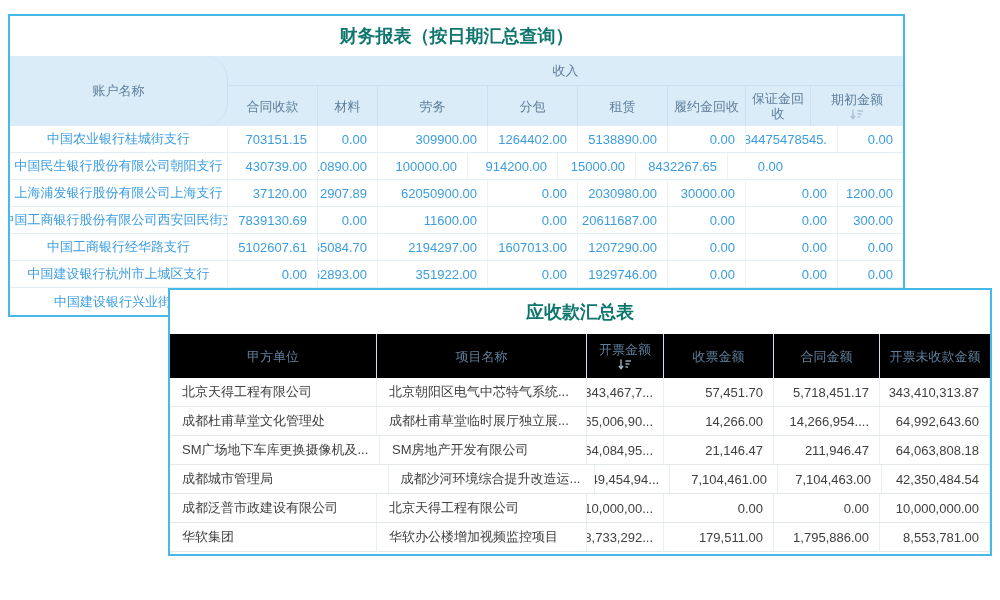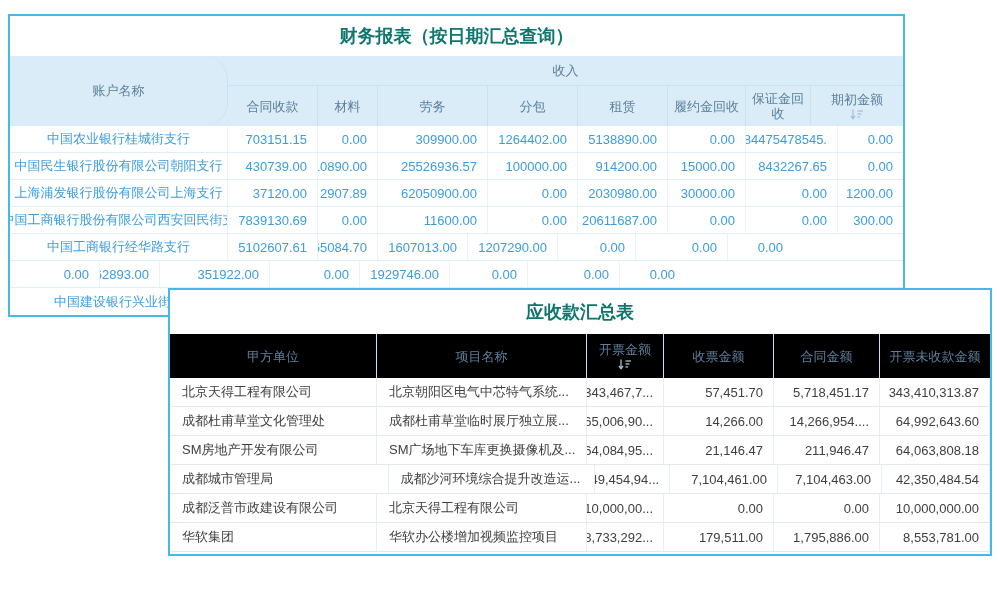--- a/index.html
+++ b/index.html
@@ -109,21 +109,20 @@
           <div class="cell right" style="width: 90px;">1264402.00</div>
           <div class="cell right" style="width: 90px;">5138890.00</div>
           <div class="cell right" style="width: 78px;">0.00</div>
           <div class="cell right" style="width: 92px;">84475478545.</div>
           <div class="cell right" style="width: 65px;">0.00</div>
         </div>
         <div class="row">
           <div class="cell center" style="width: 218px;">中国民生银行股份有限公司朝阳支行</div>
           <div class="cell right" style="width: 90px;">430739.00</div>
           <div class="cell right" style="width: 60px;">10890.00</div>
-          <div class="cell right" style="width: 110px;">25526936.57</div>
           <div class="cell right" style="width: 90px;">100000.00</div>
           <div class="cell right" style="width: 90px;">914200.00</div>
           <div class="cell right" style="width: 78px;">15000.00</div>
           <div class="cell right" style="width: 92px;">8432267.65</div>
           <div class="cell right" style="width: 65px;">0.00</div>
         </div>
         <div class="row">
           <div class="cell center" style="width: 218px;">上海浦发银行股份有限公司上海支行</div>
           <div class="cell right" style="width: 90px;">37120.00</div>
           <div class="cell right" style="width: 60px;">2907.89</div>
@@ -142,27 +141,29 @@
           <div class="cell right" style="width: 90px;">0.00</div>
           <div class="cell right" style="width: 90px;">20611687.00</div>
           <div class="cell right" style="width: 78px;">0.00</div>
           <div class="cell right" style="width: 92px;">0.00</div>
           <div class="cell right" style="width: 65px;">300.00</div>
         </div>
         <div class="row">
           <div class="cell center" style="width: 218px;">中国工商银行经华路支行</div>
           <div class="cell right" style="width: 90px;">5102607.61</div>
           <div class="cell right" style="width: 60px;">365084.70</div>
+          <div class="cell right" style="width: 110px;">2194297.00</div>
           <div class="cell right" style="width: 90px;">1607013.00</div>
           <div class="cell right" style="width: 90px;">1207290.00</div>
           <div class="cell right" style="width: 78px;">0.00</div>
           <div class="cell right" style="width: 92px;">0.00</div>
           <div class="cell right" style="width: 65px;">0.00</div>
         </div>
         <div class="row">
+          <div class="cell center" style="width: 218px;">中国建设银行杭州市上城区支行</div>
           <div class="cell right" style="width: 90px;">0.00</div>
           <div class="cell right" style="width: 60px;">62893.00</div>
           <div class="cell right" style="width: 110px;">351922.00</div>
           <div class="cell right" style="width: 90px;">0.00</div>
           <div class="cell right" style="width: 90px;">1929746.00</div>
           <div class="cell right" style="width: 78px;">0.00</div>
           <div class="cell right" style="width: 92px;">0.00</div>
           <div class="cell right" style="width: 65px;">0.00</div>
         </div>
         <div class="row">
@@ -215,22 +216,22 @@
         </div>
         <div class="row">
           <div class="cell left" style="width: 207px;">成都杜甫草堂文化管理处</div>
           <div class="cell left" style="width: 210px;">成都杜甫草堂临时展厅独立展...</div>
           <div class="cell right" style="width: 77px;">65,006,90...</div>
           <div class="cell right" style="width: 110px;">14,266.00</div>
           <div class="cell right" style="width: 106px;">14,266,954....</div>
           <div class="cell right" style="width: 110px;">64,992,643.60</div>
         </div>
         <div class="row">
+          <div class="cell left" style="width: 210px;">SM广场地下车库更换摄像机及...</div>
           <div class="cell left" style="width: 207px;">SM房地产开发有限公司</div>
-          <div class="cell left" style="width: 210px;">SM广场地下车库更换摄像机及...</div>
           <div class="cell right" style="width: 77px;">64,084,95...</div>
           <div class="cell right" style="width: 110px;">21,146.47</div>
           <div class="cell right" style="width: 106px;">211,946.47</div>
           <div class="cell right" style="width: 110px;">64,063,808.18</div>
         </div>
         <div class="row">
           <div class="cell left" style="width: 223px;">成都城市管理局</div>
           <div class="cell left" style="width: 210px;">成都沙河环境综合提升改造运...</div>
           <div class="cell right" style="width: 77px;">49,454,94...</div>
           <div class="cell right" style="width: 110px;">7,104,461.00</div>

